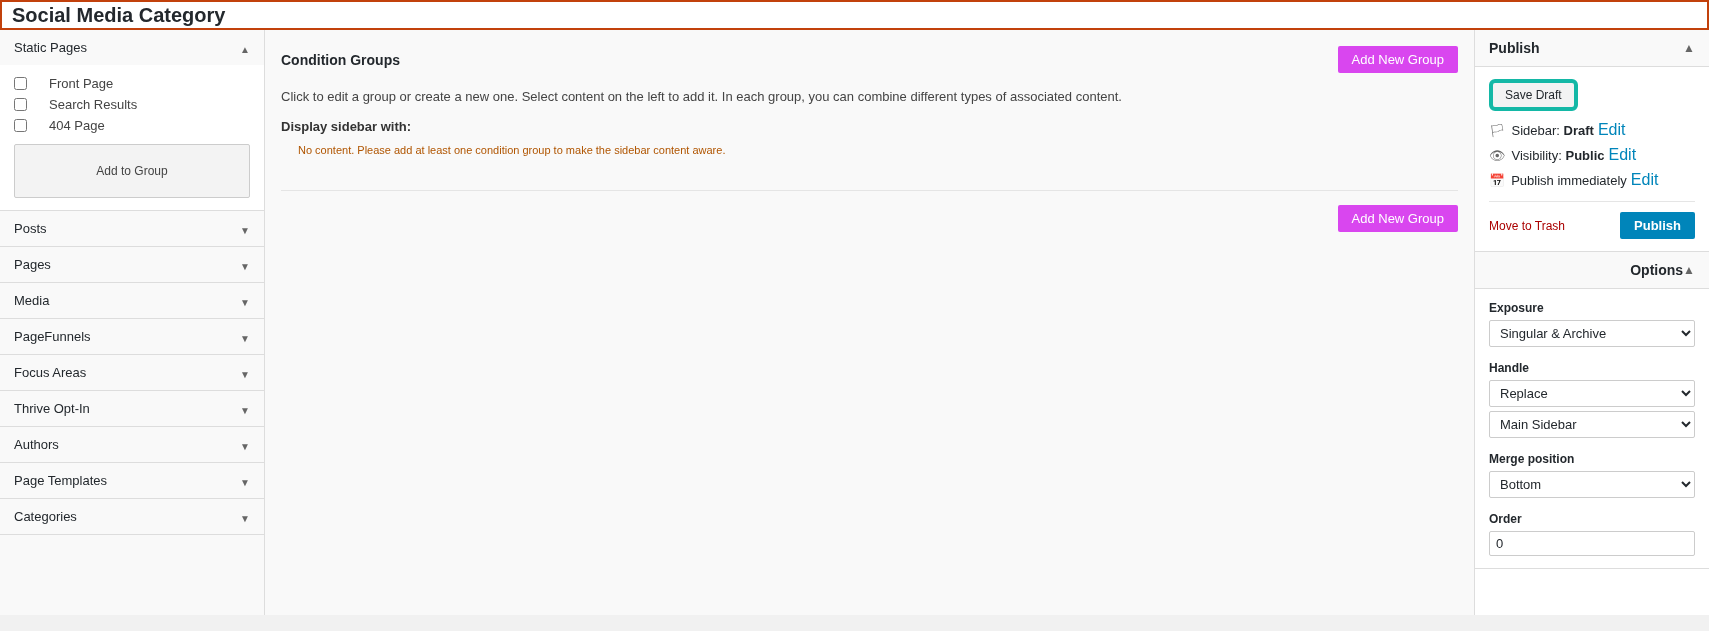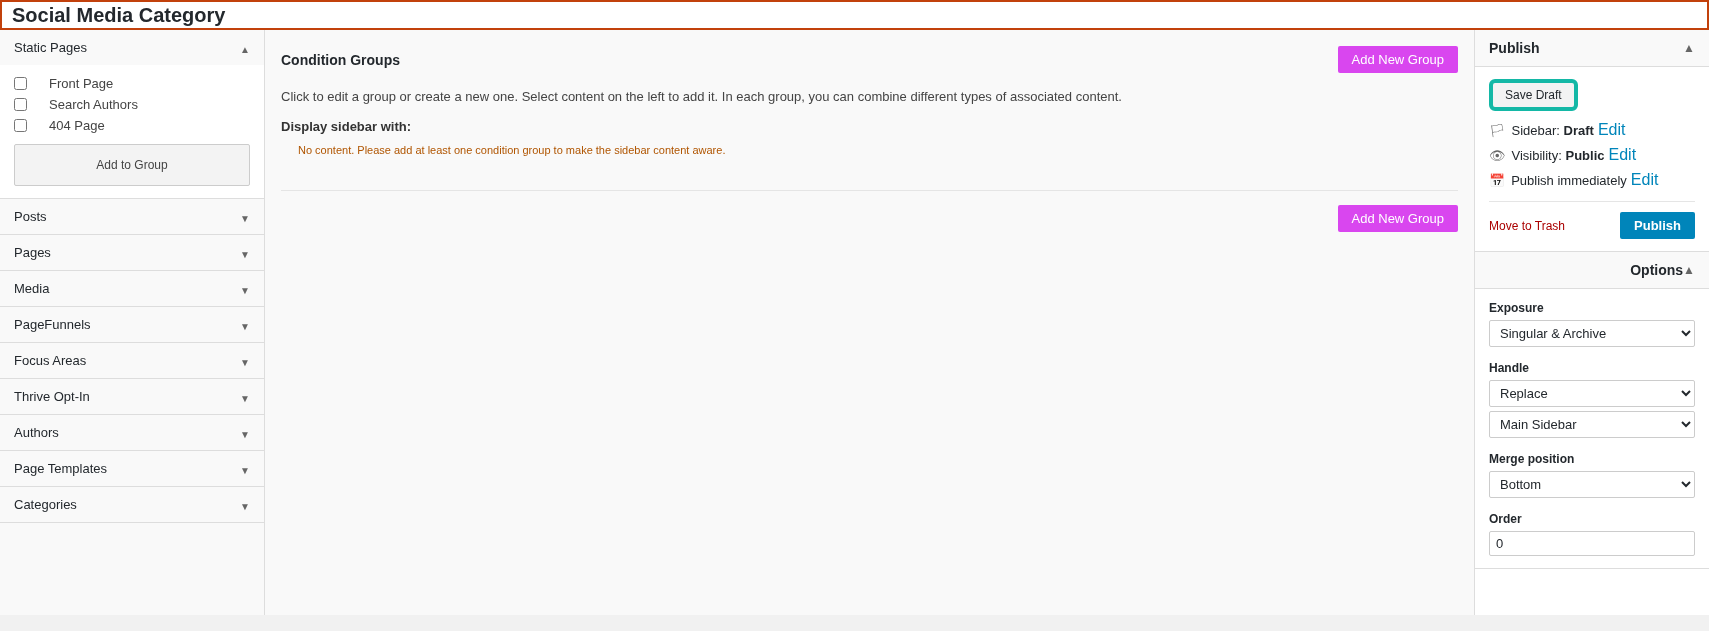--- a/index.html
+++ b/index.html
@@ -78,21 +78,21 @@
       font-size: 13px;
       color: #444;
     }
     .checkbox-list li input[type="checkbox"] {
       margin: 0;
     }
 
     .add-to-group-btn {
       display: block;
       width: 100%;
-      padding: 13px 10px;
+      padding: 19px 10px;
       background: #f3f3f3;
       border: 1px solid #ccc;
       border-radius: 2px;
       font-size: 12px;
       color: #444;
       cursor: pointer;
       text-align: center;
     }
 
     
@@ -314,21 +314,21 @@
         <span class="chevron-icon">▲</span>
       </div>
       <div class="sidebar-section-content">
         <ul class="checkbox-list">
           <li>
             <input type="checkbox" style="">
             <span>Front Page</span>
           </li>
           <li>
             <input type="checkbox" style="">
-            <span>Search Authors</span>
+            <span>Search Results</span>
           </li>
           <li>
             <input type="checkbox" style="">
             <span>404 Page</span>
           </li>
         </ul>
         <button class="add-to-group-btn">Add to Group</button>
       </div>
     </div>
 

